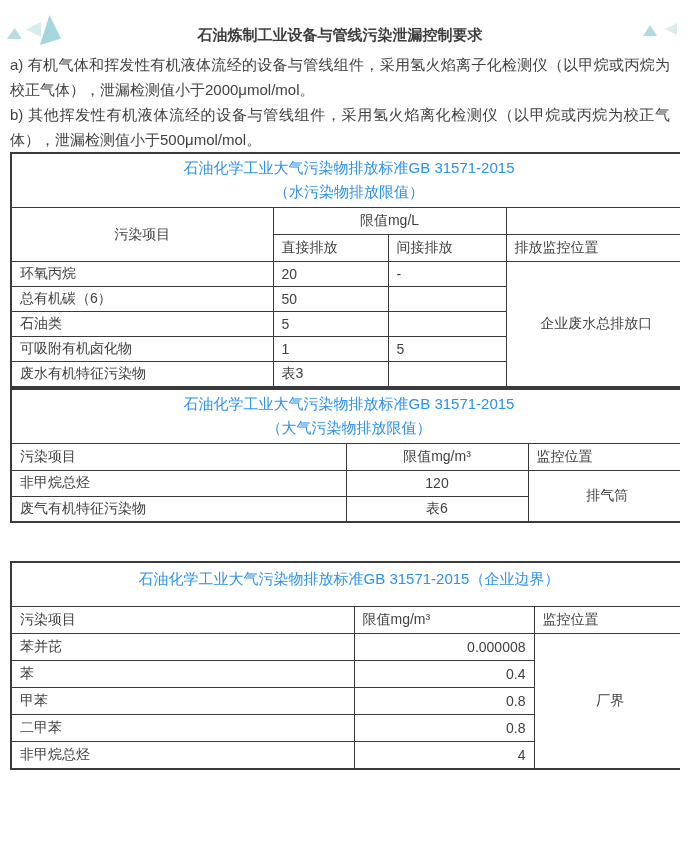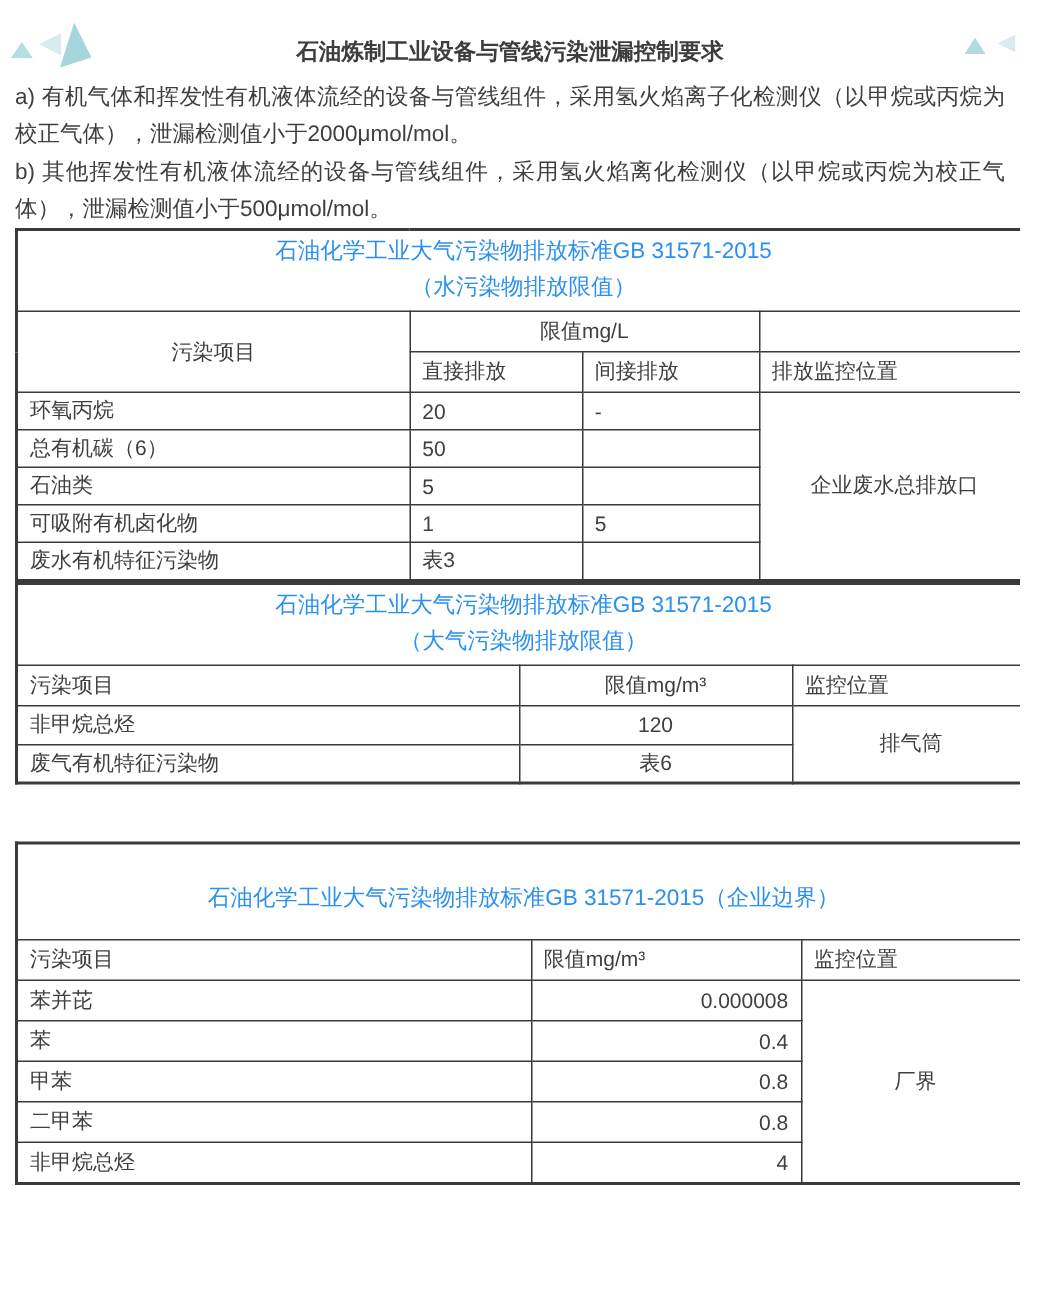--- a/index.html
+++ b/index.html
@@ -28,21 +28,21 @@
 
   .doc-title{margin:12px 0 7px;font-size:15px;line-height:20px;font-weight:bold;text-align:center;color:#3d3d3d;}
   .body-para{margin:0;font-size:15px;line-height:25px;color:var(--text-color);text-align:justify;}
   .section-heading{margin:23px 0 6px;font-size:15px;line-height:18px;font-weight:bold;color:var(--heading-olive);}
   .note-para{margin:11px 0 1px;font-size:15px;line-height:25px;color:var(--text-color);}
 
   table.tbl{border-collapse:collapse;width:676px;table-layout:fixed;border:2px solid var(--border-color);}
   table.tbl td{border:1px solid var(--border-color);font-size:14px;color:var(--text-color);padding:0 8px;vertical-align:middle;overflow:hidden;}
   .tbl-title-cell{padding:2px 0 3px !important;text-align:center;}
   .tbl-title-cell div{line-height:24px;font-size:15px;color:var(--accent-blue);}
-  .tbl-title-tall{padding:24px 0 15px !important;}
+  .tbl-title-tall{padding:4px 0 15px !important;}
   td.c{text-align:center;}
   td.r{text-align:right;}
   .t-water tr.hdr td{height:27px;}
   .t-water tr.datarow td{height:25px;}
   .t-air tr.hdr td{height:27px;}
   .t-air tr.datarow td{height:26px;}
   .t-boundary tr.hdr td{height:27px;}
   .t-boundary tr.datarow td{height:27px;}
   .t-boundary{margin-top:38px;}
 </style>

